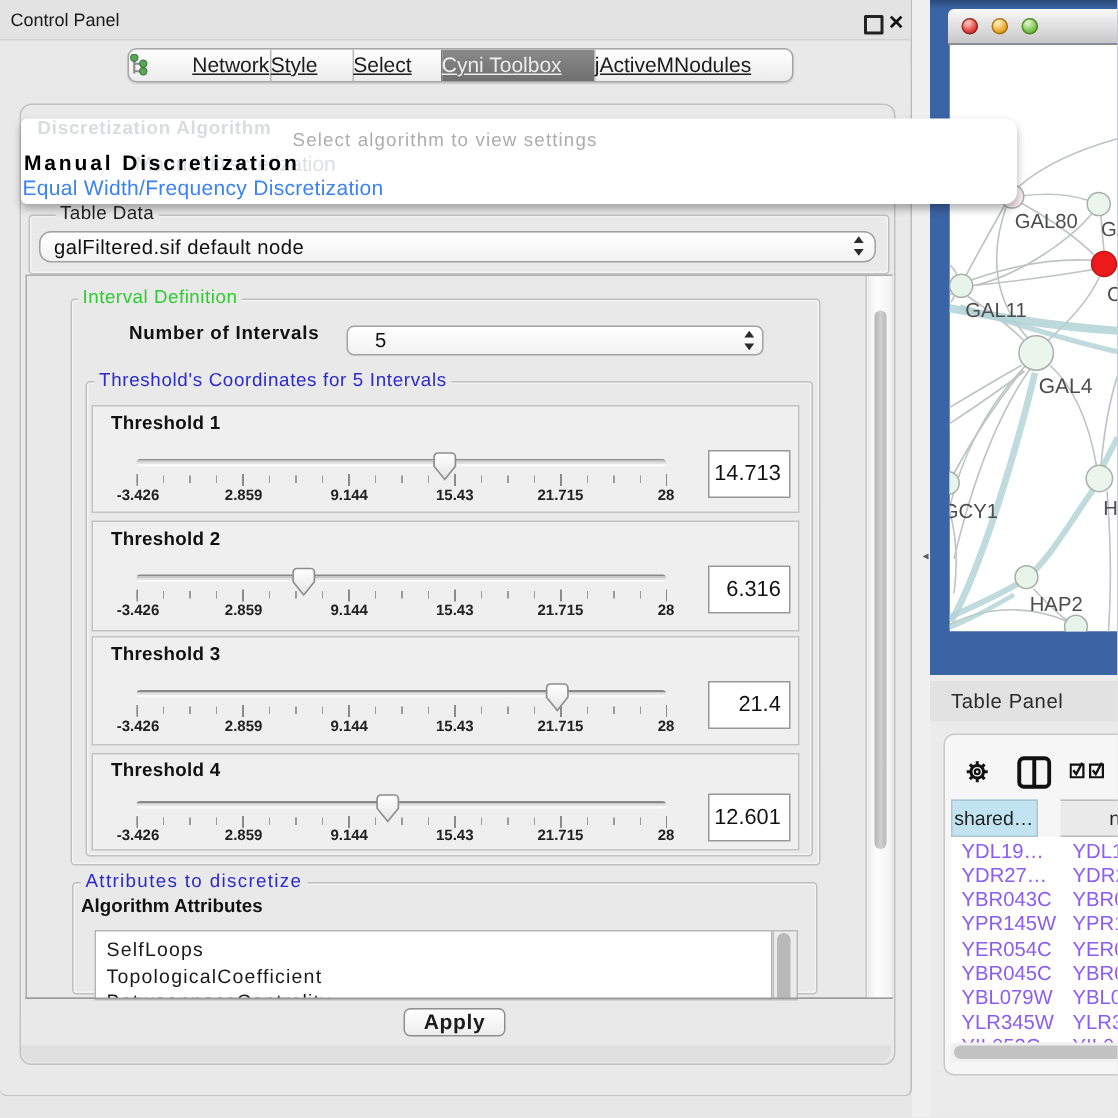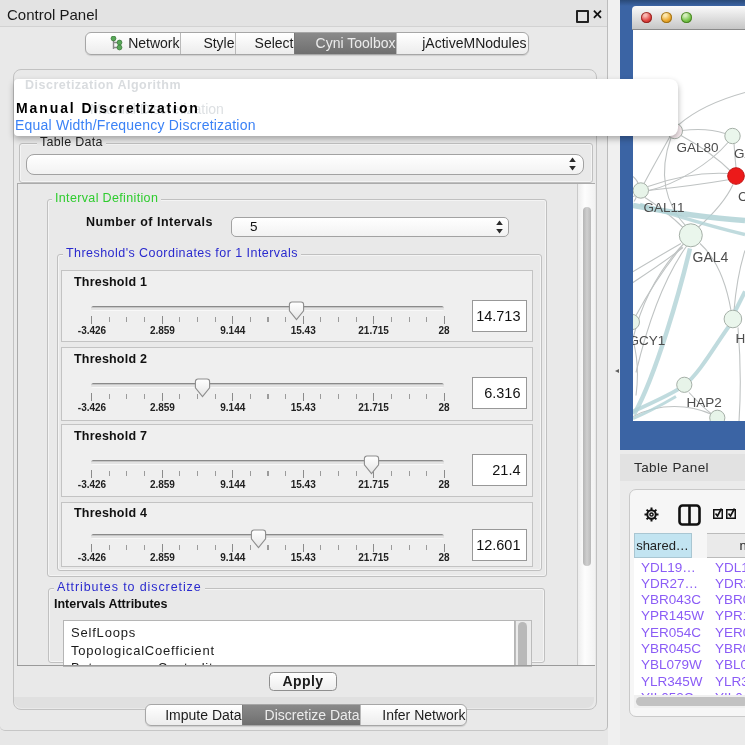--- a/index.html
+++ b/index.html
@@ -2,21 +2,21 @@
 <html><head>
 <meta charset="utf-8">
 <style>
   html,body{margin:0;padding:0;}
   body{width:745px;height:745px;position:relative;overflow:hidden;
        font-family:"Liberation Sans",sans-serif;background:#e7e7e7;}
   .abs{position:absolute;}
   .pill{position:absolute;display:flex;border:1px solid #a6a6a6;border-radius:6px;
         background:linear-gradient(#ffffff,#ececec);box-shadow:0 1px 1px rgba(0,0,0,0.12);
         overflow:hidden;font-size:14px;color:#1c1c1c;}
-  .seg{display:flex;align-items:center;justify-content:flex-end;height:100%;}
+  .seg{display:flex;align-items:center;justify-content:space-between;height:100%;text-decoration:underline;}
   .seg + .seg{border-left:1px solid #b9b9b9;}
   .segdark{background:linear-gradient(#8a8a8a,#6f6f6f);color:#ececec;border-left:1px solid #787878 !important;}
   .tpanel{position:absolute;left:61px;width:470px;height:71px;background:#efefef;
           border:1px solid #c3c3c3;}
   .tlabel{position:absolute;left:12px;top:4px;font-size:12.5px;font-weight:bold;color:#111;letter-spacing:0.2px;}
   .track{position:absolute;left:29px;top:34px;width:353px;height:5px;border-radius:2.5px;
          background:linear-gradient(#8a8a8a 0 1px,#c6c6c6 1px 2px,#e3e3e3 2px 3.5px,#f8f8f8 3.5px);}
   .ticksmin{position:absolute;left:29px;top:46px;width:354px;height:5px;
          background:repeating-linear-gradient(90deg,#9b9b9b 0 1px,transparent 1px 17.65px);}
   .ticksmaj{position:absolute;left:29px;top:45px;width:354px;height:8px;
@@ -32,21 +32,21 @@
          border-radius:5px;font-size:13.5px;color:#111;letter-spacing:0.3px;}
   .updown{position:absolute;width:9px;}
 </style>
 </head>
 <body>
 
 <div class="abs" id="cpwin" style="left:0;top:0;width:607px;height:730px;background:#e9e9e9;
      border-right:1px solid #bcbcbc;border-bottom:1px solid #c6c6c6;border-radius:0 0 5px 5px;">
 
   <div class="abs" style="left:0;top:0;width:607px;height:26px;background:#e3e3e3;border-bottom:1px solid #d2d2d2;"></div>
-  <div class="abs" style="left:7px;top:6px;font-size:15px;color:#1a1a1a;">Control Panel</div>
+  <div class="abs" style="left:7px;top:6px;font-size:12px;color:#1a1a1a;">Control Panel</div>
   <div class="abs" style="left:576px;top:10px;width:9px;height:9px;border:2px solid #222;border-radius:1px;"></div>
   <div class="abs" style="left:592px;top:7px;font-size:13px;font-weight:bold;color:#111;">✕</div>
 
   <div class="pill" style="left:84.5px;top:31.5px;width:442px;height:21px;">
     <div class="seg" style="width:94px;">
       <svg width="13" height="15" viewBox="0 0 13 15" style="margin-right:5px;">
         <line x1="3.5" y1="2" x2="3.5" y2="13" stroke="#8a8a8a" stroke-width="1.4"></line>
         <line x1="3.5" y1="6.5" x2="8" y2="6.5" stroke="#8a8a8a" stroke-width="1.4"></line>
         <line x1="3.5" y1="11.5" x2="8" y2="11.5" stroke="#8a8a8a" stroke-width="1.4"></line>
         <circle cx="3.5" cy="2.5" r="2.4" fill="#58a858" stroke="#3a7a3a" stroke-width="0.8"></circle>
@@ -65,20 +65,21 @@
        border:1px solid #c2c2c2;border-radius:8px;"></div>
 
   <div class="grp" style="left:19px;top:84px;width:572px;height:42px;"></div>
 
   <div class="abs" style="left:562px;top:97px;width:25px;height:22px;border-radius:7px;box-sizing:border-box;
        border:3px solid #74a7db;background:#fbfdff;box-shadow:inset 0 0 0 1.5px #c6dcf0;"></div>
 
   <div class="grp" style="left:19px;top:143px;width:572px;height:38px;"></div>
   <div class="gtitle" style="left:37px;top:136px;color:#222;letter-spacing:0.3px;">Table Data</div>
   <div class="combo" style="left:26px;top:153.5px;width:556px;height:19.5px;border-radius:8px;">
+    <span style="position:absolute;left:9px;top:2px;">galFiltered.sif default node</span>
     <svg class="updown" style="right:6px;top:2.5px;" width="9" height="14" viewBox="0 0 9 14">
       <path d="M4.5,0.5 L7.8,5 L1.2,5 Z" fill="#2b2b2b"></path>
         <path d="M4.5,13.5 L1.2,9 L7.8,9 Z" fill="#2b2b2b"></path>
     </svg>
   </div>
 
   <div class="abs" style="left:17px;top:183px;width:578px;height:483px;border:1px solid #ababab;
        box-sizing:border-box;"></div>
 
   <div class="abs" style="left:577px;top:184px;width:17px;height:481px;background:linear-gradient(90deg,#ededed,#fdfdfd 40%,#f2f2f2);border-left:1px solid #c9c9c9;"></div>
@@ -90,21 +91,21 @@
   <div class="abs" style="left:86px;top:215px;font-size:12.5px;font-weight:bold;color:#111;letter-spacing:0.5px;">Number of Intervals</div>
   <div class="combo" style="left:231px;top:216.5px;width:276px;height:18px;">
     <span style="position:absolute;left:18px;top:1.5px;">5</span>
     <svg class="updown" style="right:4px;top:2px;" width="9" height="14" viewBox="0 0 9 14">
       <path d="M4.5,0.5 L7.8,5 L1.2,5 Z" fill="#2b2b2b"></path>
         <path d="M4.5,13.5 L1.2,9 L7.8,9 Z" fill="#2b2b2b"></path>
     </svg>
   </div>
 
   <div class="grp" style="left:57px;top:254px;width:483px;height:315px;"></div>
-  <div class="gtitle" style="left:63px;top:247px;color:#2a2ace;letter-spacing:0.45px;">Threshold's Coordinates for 1 Intervals</div>
+  <div class="gtitle" style="left:63px;top:247px;color:#2a2ace;letter-spacing:0.45px;">Threshold's Coordinates for 5 Intervals</div>
 
   <svg width="0" height="0" style="position:absolute;">
       <defs>
 <linearGradient id="thgrad" x1="0" y1="0" x2="0" y2="1">
 <stop offset="0" stop-color="#ffffff"></stop>
           <stop offset="0.5" stop-color="#f2f2f2"></stop>
           <stop offset="1" stop-color="#e4e4e4"></stop>
 </linearGradient>
       </defs>
     </svg>
@@ -137,21 +138,21 @@
   <div class="slab" style="left:241.2px;top:54px;">15.43</div>
   <div class="slab" style="left:311.6px;top:54px;">21.715</div>
   <div class="slab" style="left:382px;top:54px;">28</div>
 <svg class="thumb" style="left:132.1px;top:30px;" width="17" height="20" viewBox="0 0 17 20">
   <path d="M4,1 h9 a2.6,2.6 0 0 1 2.6,2.6 v6.2 L8.5,18.6 L1.4,9.8 V3.6 A2.6,2.6 0 0 1 4,1 Z" fill="url(#thgrad)" stroke="#8d8d8d" stroke-width="1.1"></path>
 </svg>
   <div class="vbox" style="top:29px;">6.316</div>
 </div>
 
 <div class="tpanel" style="top:424.0px;height:71px;">
-  <div class="tlabel" style="top:4px;">Threshold 7</div>
+  <div class="tlabel" style="top:4px;">Threshold 3</div>
   <div class="track" style="top:35px;"></div>
   <div class="ticksmin" style="top:46px;"></div>
   <div class="ticksmaj" style="top:45px;"></div>
   <div class="slab" style="left:30px;top:54px;">-3.426</div>
   <div class="slab" style="left:100.4px;top:54px;">2.859</div>
   <div class="slab" style="left:170.8px;top:54px;">9.144</div>
   <div class="slab" style="left:241.2px;top:54px;">15.43</div>
   <div class="slab" style="left:311.6px;top:54px;">21.715</div>
   <div class="slab" style="left:382px;top:54px;">28</div>
 <svg class="thumb" style="left:301.1px;top:30px;" width="17" height="20" viewBox="0 0 17 20">
@@ -172,40 +173,35 @@
   <div class="slab" style="left:311.6px;top:49.5px;">21.715</div>
   <div class="slab" style="left:382px;top:49.5px;">28</div>
 <svg class="thumb" style="left:188.4px;top:26px;" width="17" height="20" viewBox="0 0 17 20">
   <path d="M4,1 h9 a2.6,2.6 0 0 1 2.6,2.6 v6.2 L8.5,18.6 L1.4,9.8 V3.6 A2.6,2.6 0 0 1 4,1 Z" fill="url(#thgrad)" stroke="#8d8d8d" stroke-width="1.1"></path>
 </svg>
   <div class="vbox" style="top:26px;">12.601</div>
 </div>
 
   <div class="grp" style="left:48px;top:588px;width:495px;height:73px;"></div>
   <div class="gtitle" style="left:54px;top:581px;color:#2a2ace;letter-spacing:0.9px;">Attributes to discretize</div>
-  <div class="abs" style="left:54px;top:597px;font-size:12.5px;font-weight:bold;color:#111;">Intervals Attributes</div>
+  <div class="abs" style="left:54px;top:597px;font-size:12.5px;font-weight:bold;color:#111;">Algorithm Attributes</div>
   <div class="abs" style="left:63px;top:620px;width:450px;height:45px;background:#fff;border:1px solid #b5b5b5;
        font-size:13px;color:#1a1a1a;overflow:hidden;letter-spacing:0.8px;">
     <div style="padding:3px 0 0 7px;line-height:17.5px;">SelfLoops<br>TopologicalCoefficient<br>BetweennessCentrality</div>
   </div>
   <div class="abs" style="left:515px;top:620px;width:15px;height:45px;background:#ebebeb;border:1px solid #bbbbbb;"></div>
   <div class="abs" style="left:518px;top:621.5px;width:9px;height:44px;background:#b9b9b9;border-radius:4.5px 4.5px 0 0;"></div>
 
   <div class="abs" style="left:17px;top:665px;width:578px;height:1px;background:#9a9a9a;"></div>
   <div class="abs" style="left:269px;top:671.5px;width:66px;height:17px;border:1px solid #8f8f8f;border-radius:4.5px;
        background:linear-gradient(#ffffff,#ededed);text-align:center;line-height:17px;
        font-size:14px;font-weight:bold;color:#1c1c1c;letter-spacing:0.4px;">Apply</div>
 
   <div class="abs" style="left:14px;top:697px;width:580px;height:11px;background:#e0e0e0;border-radius:0 0 8px 8px;"></div>
 
-  <div class="pill" style="left:144.5px;top:703.5px;width:320px;height:20.5px;">
-    <div class="seg" style="width:96px;">Impute Data</div>
-    <div class="seg segdark" style="width:117px;">Discretize Data</div>
-    <div class="seg" style="width:105px;">Infer Network</div>
-  </div>
 </div>
 
 <div class="abs" style="left:608px;top:0;width:12px;height:745px;background:#f0f0f0;"></div>
 <div class="abs" style="left:614.5px;top:369px;width:0;height:0;border-top:2.5px solid transparent;border-bottom:2.5px solid transparent;border-right:4.5px solid #5f5f5f;"></div>
 
 <div class="abs" style="left:620px;top:0;width:125px;height:450px;background:linear-gradient(#2a4a78,#3b64a4 6px,#3b64a4);"></div>
 
 <div class="abs" style="left:632px;top:6px;width:113px;height:23px;border-radius:4px 0 0 0;
      background:linear-gradient(#fafafa,#c6c6c6);border-bottom:1px solid #8a8a8a;"></div>
 <div class="abs" style="left:641.4px;top:11.8px;width:11px;height:11px;border-radius:50%;
@@ -309,16 +305,17 @@
   <div style="position:absolute;left:7.5px;top:2px;">YDL19…<br>YDR27…<br>YBR043C<br>YPR145W<br>YER054C<br>YBR045C<br>YBL079W<br>YLR345W<br>YIL052C</div>
   <div style="position:absolute;left:81.5px;top:2px;">YDL1<br>YDR2<br>YBR0<br>YPR1<br>YER0<br>YBR0<br>YBL0<br>YLR3<br>YIL0</div>
 </div>
 
 <div class="abs" style="left:633.5px;top:695px;width:112px;height:13px;background:#f0f0f0;"></div>
 <div class="abs" style="left:636px;top:697px;width:112px;height:9px;background:#c2c2c2;border-radius:4.5px;"></div>
 
 <div class="abs" style="left:14px;top:79px;width:664px;height:57px;background:#ffffff;
      border-radius:4px 8px 8px 4px;box-shadow:0 3px 6px rgba(0,0,0,0.3);z-index:50;">
   <div class="abs" style="left:11px;top:-1px;font-size:12.5px;font-weight:bold;color:#d9dcdf;letter-spacing:0.5px;">Discretization Algorithm</div>
+  <div class="abs" style="left:181px;top:6.5px;font-size:12.5px;color:#adadad;letter-spacing:0.75px;">Select algorithm to view settings</div>
   <div class="abs" style="left:76px;top:22px;font-size:14px;color:#dde0e3;">Manual Discretization</div>
   <div class="abs" style="left:2px;top:21px;font-size:14px;font-weight:bold;color:#000;letter-spacing:1.9px;">Manual Discretization</div>
   <div class="abs" style="left:1px;top:38px;font-size:14px;color:#3b82f6;letter-spacing:0.2px;">Equal Width/Frequency Discretization</div>
 </div>
 
 </body></html>

